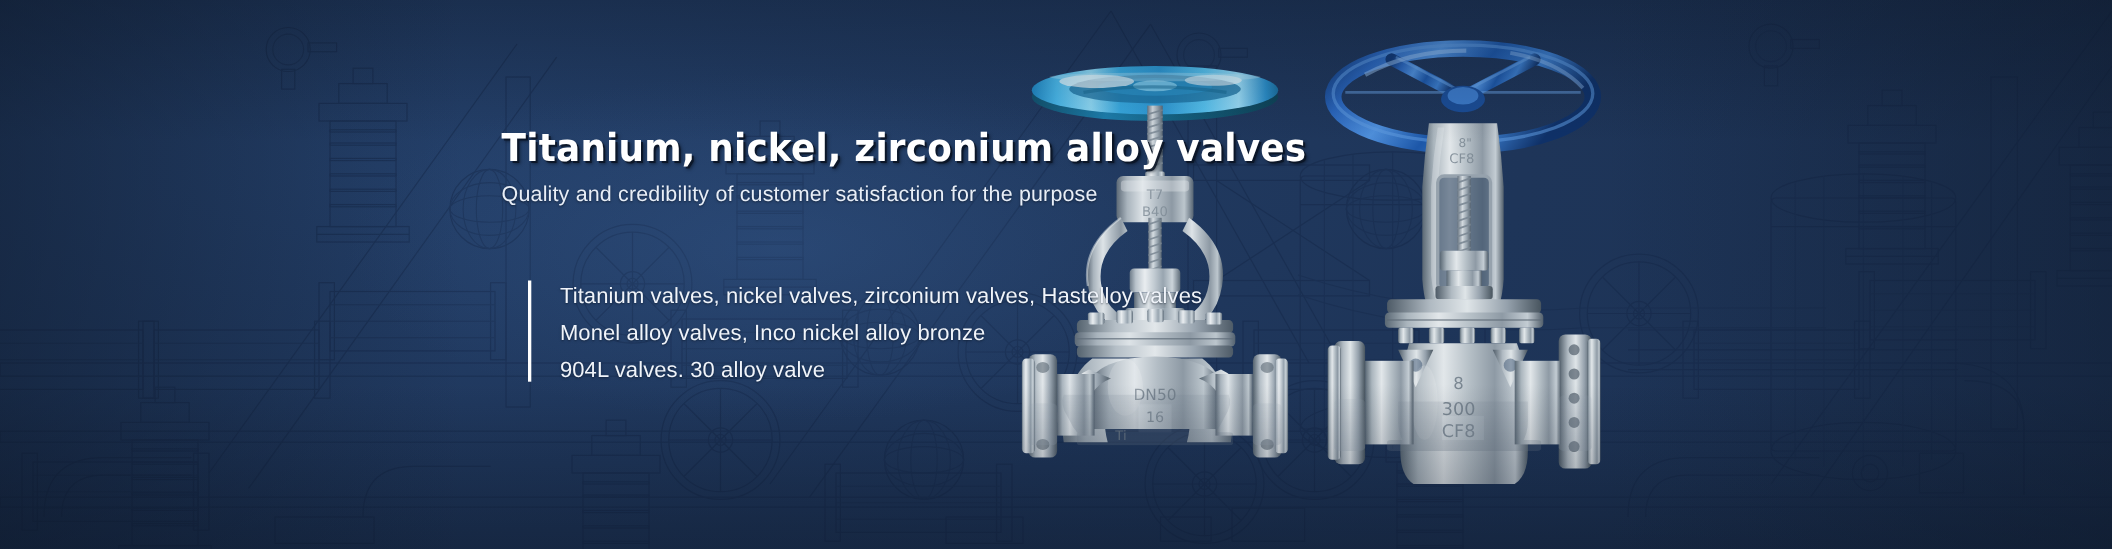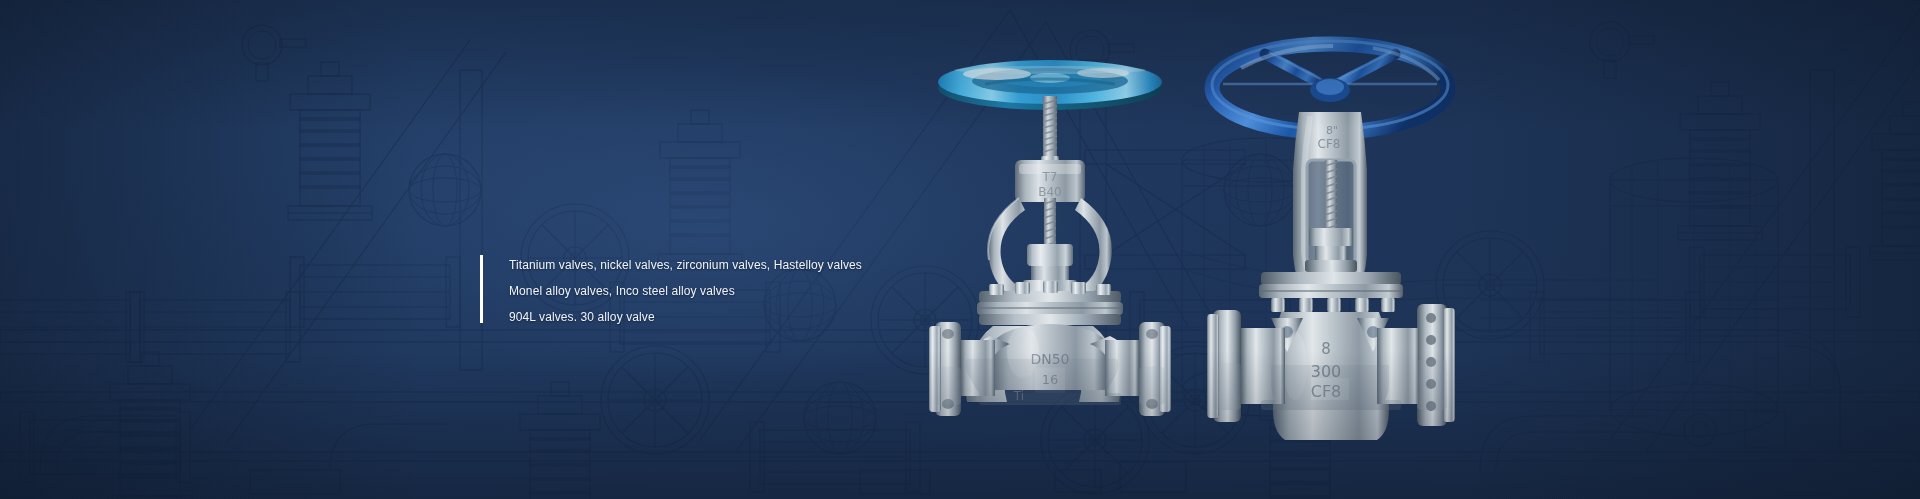--- a/index.html
+++ b/index.html
@@ -68,21 +68,21 @@
     text-shadow:0 1px 2px rgba(8,16,30,.6);
   }
 
   
   .feature-block{
     position:absolute; left:480px; top:255px;
     padding-left:26px;
     border-left:3px solid #ffffff;
   }
   .feature-line{
-    font-size:12px;
+    font-size:20px;
     color:#f0f4fa;
     line-height:1;
     padding:4px 0 10px 0;
     white-space:nowrap;
     letter-spacing:.1px;
     text-shadow:0 1px 2px rgba(8,16,30,.55);
   }
   .feature-line:last-child{ padding-bottom:0; }
 
   
@@ -584,20 +584,24 @@
       <rect class="refl-body" x="18" y="0" width="28" height="86" rx="6"></rect>
       <rect class="refl-body" x="222" y="0" width="30" height="92" rx="6"></rect>
       <path class="refl-dark" d="M86 0 l98 0 q10 24 10 48 l0 34 l-118 0 l0 -34 q0 -24 10 -48 z"></path>
       <rect class="refl-dark" x="66" y="0" width="140" height="18" rx="4"></rect>
       <rect class="refl-body" x="116" y="18" width="38" height="40"></rect>
     </svg>
   </div>
 
   <div class="vignette"></div>
 
+  <div class="copy">
+    <div class="headline">Titanium, nickel, zirconium alloy valves</div>
+    <div class="subline">Quality and credibility of customer satisfaction for the purpose</div>
+  </div>
 
   <div class="feature-block">
     <div class="feature-line">Titanium valves, nickel valves, zirconium valves, Hastelloy valves</div>
-    <div class="feature-line">Monel alloy valves, Inco steel alloy valves</div>
+    <div class="feature-line">Monel alloy valves, Inco nickel alloy bronze</div>
     <div class="feature-line">904L valves. 30 alloy valve</div>
   </div>
 
 </div>
 
 </body></html>

